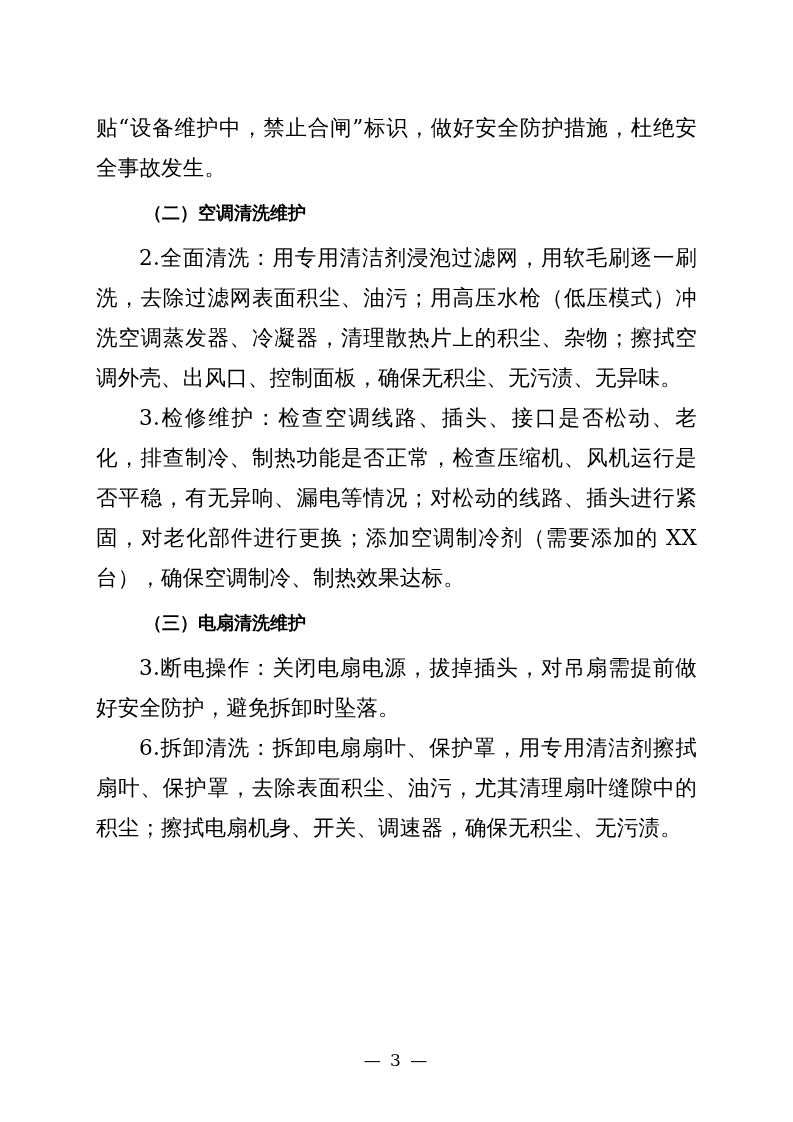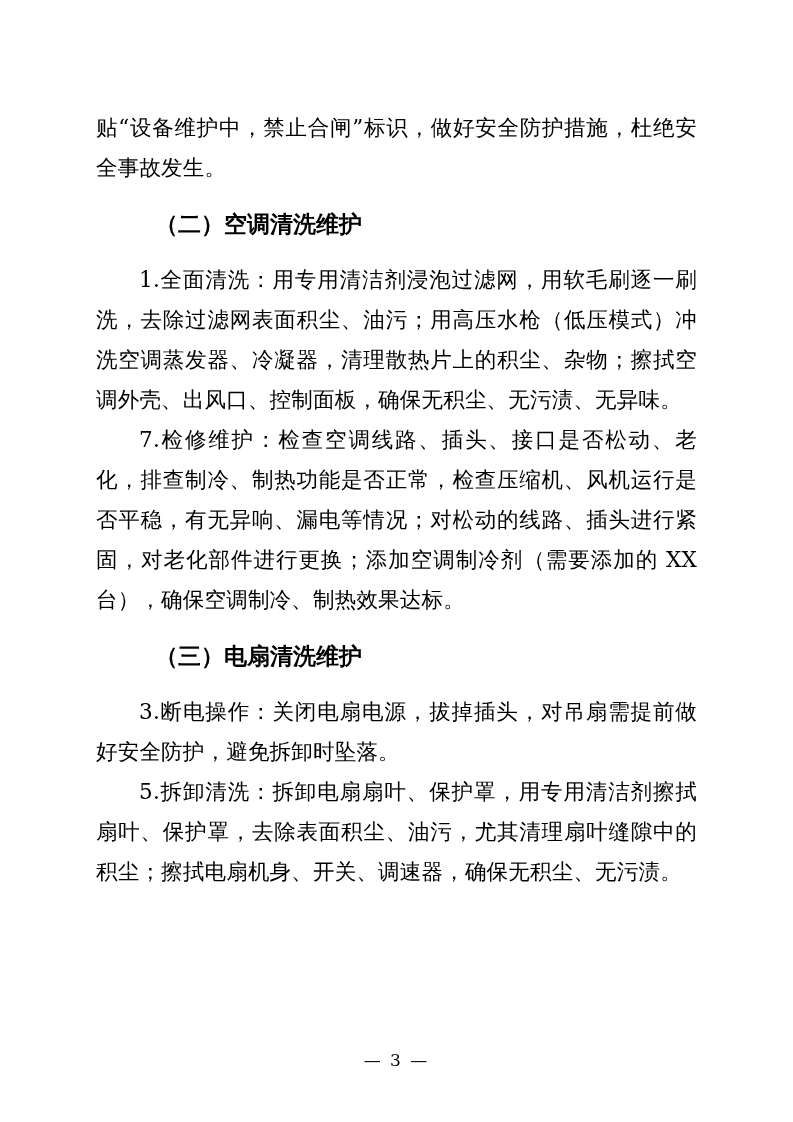--- a/index.html
+++ b/index.html
@@ -35,23 +35,23 @@
     text-justify: inter-ideograph;
     letter-spacing: 0.2px;
     font-family: "DejaVu Serif", "Liberation Serif", serif;
   }
   p.indent {
     text-indent: 43px;
   }
   p.heading {
     text-indent: 43px;
     font-weight: bold;
-    font-size: 23px;
+    font-size: 18px;
     line-height: 40px;
-    margin: 16px;
+    margin: 5px;
   }
   .footer {
     position: absolute;
     left: 0;
     right: 0;
     bottom: 52px;
     text-align: center;
     font-size: 17px;
     font-family: "DejaVu Serif", "Liberation Serif", serif;
     letter-spacing: 2px;
@@ -64,29 +64,29 @@
 <body>
 
 <div class="page">
   <div class="doc-body">
 
     <p class="para indent" style="text-indent:0;">贴“设备维护中，禁止合闸”标识，做好安全防护措施，杜绝安全事故发生。</p>
 
     <p class="heading">（二）空调清洗维护</p>
 
 
-    <p class="para indent">1.全面清洗：用专用清洁剂浸泡过滤网，用软毛刷逐一刷洗，去除过滤网表面积尘、油污；用高压水枪（低压模式）冲洗空调蒸发器、冷凝器，清理散热片上的积尘、杂物；擦拭空调外壳、出风口、控制面板，确保无积尘、无污渍、无异味。</p>
+    <p class="para indent">2.全面清洗：用专用清洁剂浸泡过滤网，用软毛刷逐一刷洗，去除过滤网表面积尘、油污；用高压水枪（低压模式）冲洗空调蒸发器、冷凝器，清理散热片上的积尘、杂物；擦拭空调外壳、出风口、控制面板，确保无积尘、无污渍、无异味。</p>
 
-    <p class="para indent">7.检修维护：检查空调线路、插头、接口是否松动、老化，排查制冷、制热功能是否正常，检查压缩机、风机运行是否平稳，有无异响、漏电等情况；对松动的线路、插头进行紧固，对老化部件进行更换；添加空调制冷剂（需要添加的 XX 台），确保空调制冷、制热效果达标。</p>
+    <p class="para indent">3.检修维护：检查空调线路、插头、接口是否松动、老化，排查制冷、制热功能是否正常，检查压缩机、风机运行是否平稳，有无异响、漏电等情况；对松动的线路、插头进行紧固，对老化部件进行更换；添加空调制冷剂（需要添加的 XX 台），确保空调制冷、制热效果达标。</p>
 
 
     <p class="heading">（三）电扇清洗维护</p>
 
     <p class="para indent">3.断电操作：关闭电扇电源，拔掉插头，对吊扇需提前做好安全防护，避免拆卸时坠落。</p>
 
-    <p class="para indent">5.拆卸清洗：拆卸电扇扇叶、保护罩，用专用清洁剂擦拭扇叶、保护罩，去除表面积尘、油污，尤其清理扇叶缝隙中的积尘；擦拭电扇机身、开关、调速器，确保无积尘、无污渍。</p>
+    <p class="para indent">6.拆卸清洗：拆卸电扇扇叶、保护罩，用专用清洁剂擦拭扇叶、保护罩，去除表面积尘、油污，尤其清理扇叶缝隙中的积尘；擦拭电扇机身、开关、调速器，确保无积尘、无污渍。</p>
 
   </div>
 
   <div class="footer">
     <span class="page-number-wrap">— 3 —</span>
   </div>
 </div>
 
 </body></html>

